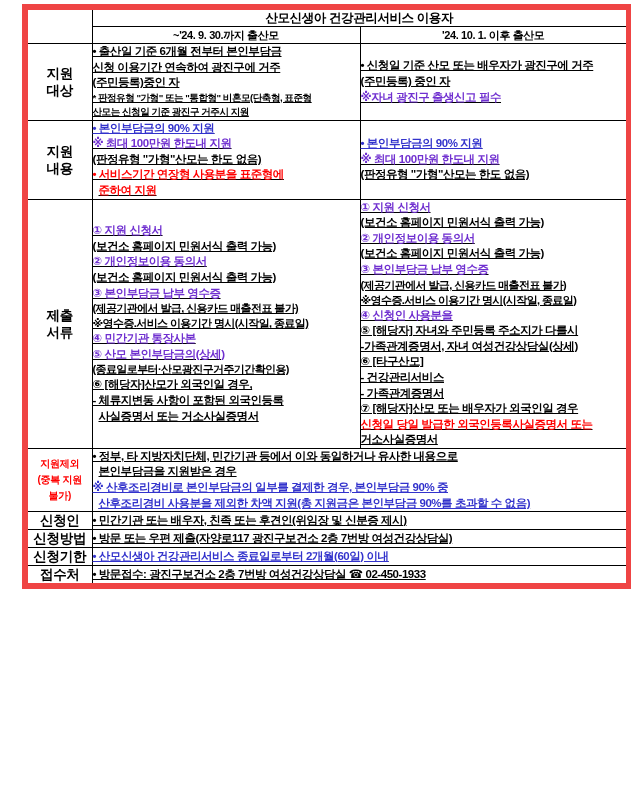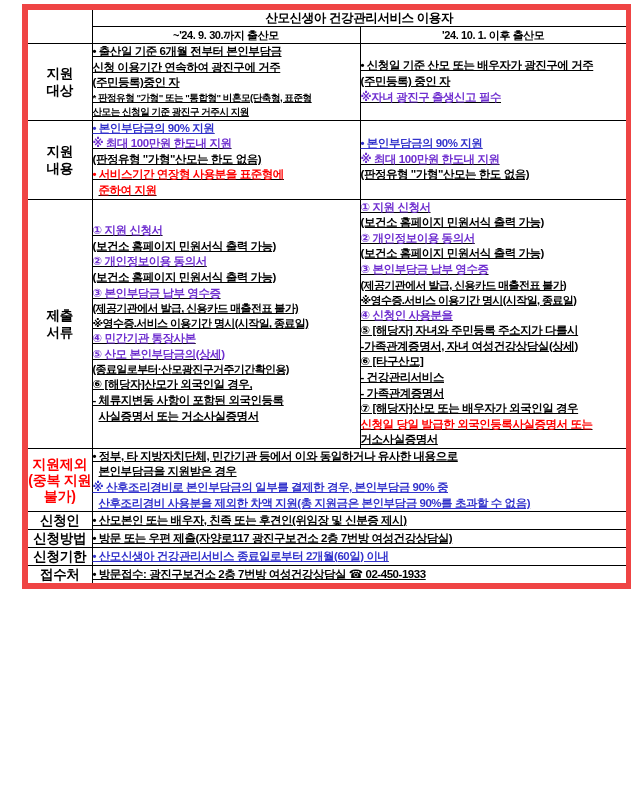--- a/index.html
+++ b/index.html
@@ -37,21 +37,21 @@
 
   .lbl {
     text-align: center;
     font-weight: bold;
     font-size: 13.5px;
     line-height: 17px;
     padding: 3px 1px;
     letter-spacing: -0.3px;
     margin-top: 16px;
   }
-  .lbl.excl { color: #ff0000; font-size: 14px; line-height: 16px; }
+  .lbl.excl { color: #ff0000; font-size: 10px; line-height: 16px; }
 
   .hdr {
     text-align: center;
     font-weight: bold;
     font-size: 12.5px;
     line-height: 16px;
     padding: 5px 2px;
     letter-spacing: -0.4px;
   }
   .subhdr {
@@ -197,21 +197,21 @@
         <span class="ln c-black">• 정부, 타 지방자치단체, 민간기관 등에서 이와 동일하거나 유사한 내용으로</span>
         <span class="ln ind c-black">본인부담금을 지원받은 경우</span>
         <span class="ln c-blue u">※ 산후조리경비로 본인부담금의 일부를 결제한 경우, 본인부담금 90% 중</span>
         <span class="ln ind c-blue u">산후조리경비 사용분을 제외한 차액 지원(총 지원금은 본인부담금 90%를 초과할 수 없음)</span>
       </td>
     </tr>
 
     <tr>
       <td class="lbl">신청인</td>
       <td colspan="2" class="cell one-line">
-        <span class="ln c-black">• 산모본인 또는 배우자, 친족 또는 후견인(위임장 및 신분증 제시)</span>
+        <span class="ln c-black">• 민간기관 또는 배우자, 친족 또는 후견인(위임장 및 신분증 제시)</span>
       </td>
     </tr>
 
     <tr>
       <td class="lbl">신청방법</td>
       <td colspan="2" class="cell one-line">
         <span class="ln c-black">• 방문 또는 우편 제출(자양로117 광진구보건소 2층 7번방 여성건강상담실)</span>
       </td>
     </tr>
 

